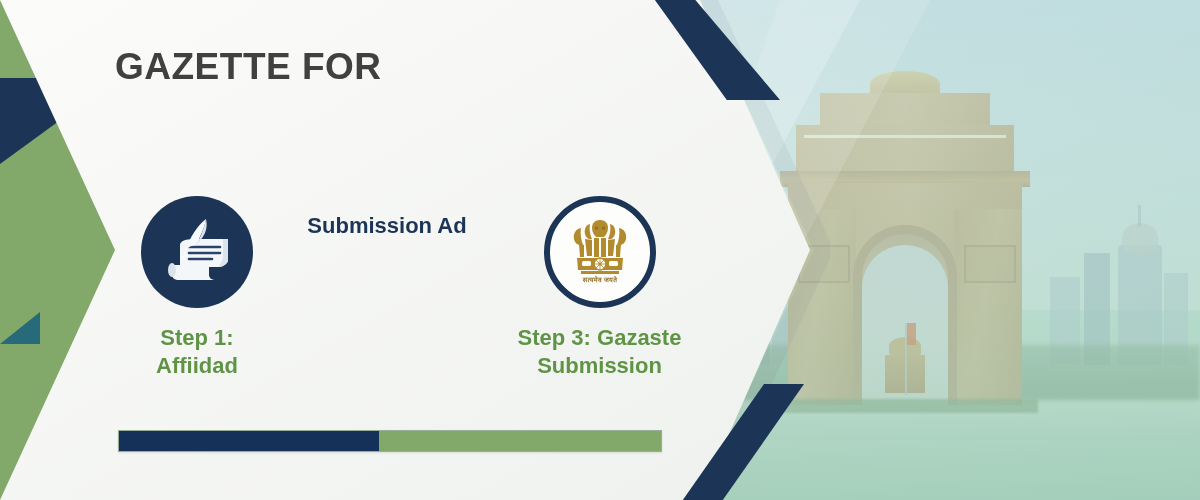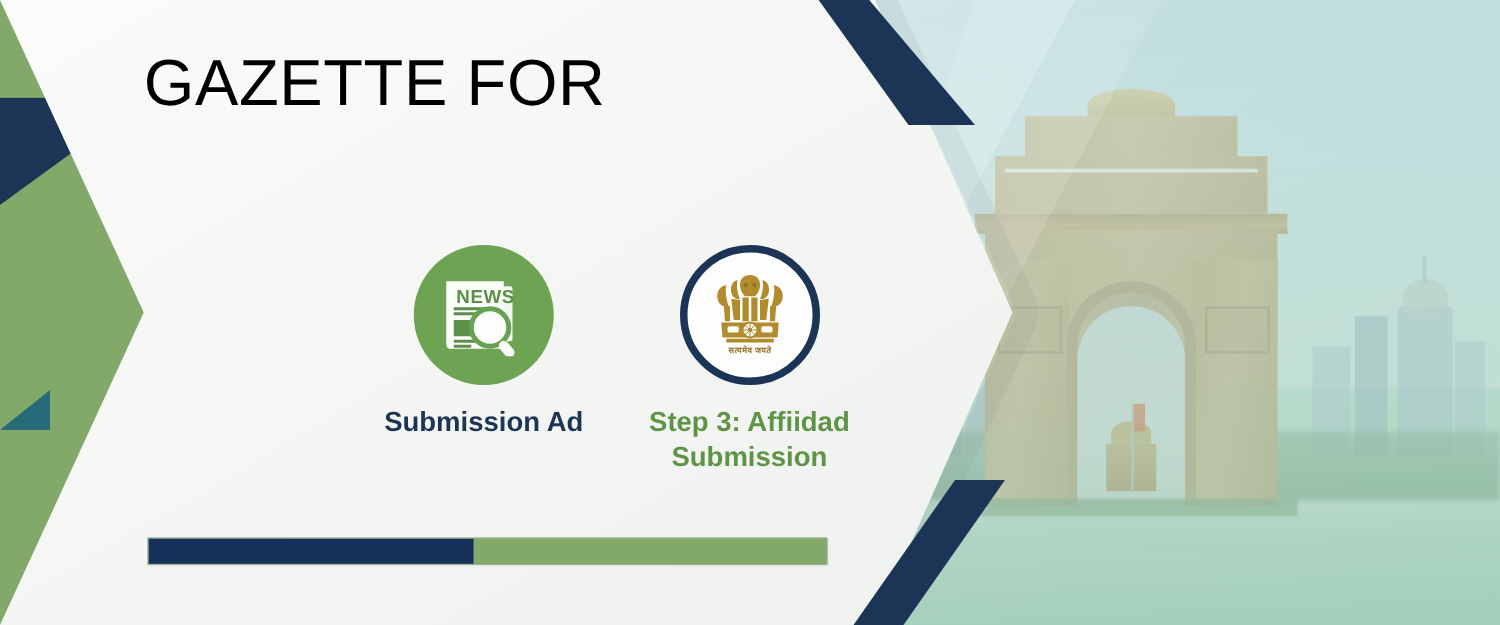--- a/index.html
+++ b/index.html
@@ -206,23 +206,23 @@
     background:#1c3557;
     clip-path:polygon(88px 0,128px 0,44px 100%,4px 100%);
     z-index:4;
   }
 
   
   .content{ position:absolute; inset:0; z-index:6; }
 
   .headline{
     position:absolute; left:115px; top:40px;
-    font-size:52px; line-height:54px;
-    font-weight:normal; letter-spacing:.5px;
-    color:#000000;
+    font-size:37px; line-height:54px;
+    font-weight:bold; letter-spacing:.5px;
+    color:#404040;
     text-transform:uppercase;
   }
   .headline .line{ display:block; white-space:nowrap; }
 
   .steps{
     position:absolute; left:112px; top:196px;
     width:600px; height:200px;
   }
   .step{
     position:absolute; top:0; text-align:center;
@@ -320,43 +320,46 @@
   <div class="navy-stripe-bottom"></div>
 
   <div class="content">
 
     <div class="headline">
       <span class="line">GAZETTE FOR</span>
     </div>
 
     <div class="steps">
 
-
-      <div class="step step-2">
-        <div class="circle green">
+      <div class="step step-1">
+        <div class="circle navy">
           <span>
-            <svg width="76" height="70" viewBox="0 0 76 70" aria-hidden="true">
-              <rect x="52" y="14" width="9" height="44" rx="2" fill="#f1f6ee"></rect>
-              <path d="M8 10 L54 10 L54 62 C54 63 53 64 52 64 L11 64 C9 64 8 62 8 60 Z" fill="#fbfdf9"></path>
-              <text x="16" y="27" font-family="'Liberation Sans',sans-serif" font-size="15" font-weight="bold" fill="#5c8f49" letter-spacing="0.5">NEWS</text>
-              <g stroke="#5c8f49" stroke-width="2.4">
-                <line x1="14" y1="32" x2="48" y2="32"></line>
-                <line x1="14" y1="36" x2="48" y2="36"></line>
+            <svg width="74" height="70" viewBox="0 0 74 70" aria-hidden="true">
+              <path d="M20 30 L20 52 L58 52 C62 52 66 50 68 46 L68 24 L34 24 C26 24 20 26 20 30 Z" fill="#f4f7fa"></path>
+              <path d="M68 24 L68 46 C66 50 62 52 58 52 C62 48 63 44 63 40 L63 24 Z" fill="#dbe4ec"></path>
+              <g stroke="#2a4369" stroke-width="2.6" stroke-linecap="round">
+                <line x1="29" y1="32" x2="60" y2="32"></line>
+                <line x1="29" y1="38" x2="60" y2="38"></line>
+                <line x1="29" y1="44" x2="52" y2="44"></line>
               </g>
-              <rect x="14" y="41" width="18" height="13" fill="#5c8f49"></rect>
-              <g stroke="#5c8f49" stroke-width="2.4">
-                <line x1="14" y1="58" x2="32" y2="58"></line>
-                <line x1="14" y1="62" x2="28" y2="62"></line>
-              </g>
-              <circle cx="43" cy="47" r="15" fill="#fbfdf9" stroke="#68a154" stroke-width="4"></circle>
-              <circle cx="43" cy="47" r="11" fill="#fdfefb"></circle>
-              <rect x="52" y="57" width="8" height="15" rx="4" fill="#fbfdf9" transform="rotate(-40 56 64)"></rect>
+              <path d="M12 50 L12 60 C12 63 15 65 19 65 L56 65 C52 65 49 63 49 60 L49 50 Z" fill="#f4f7fa"></path>
+              <ellipse cx="12" cy="55" rx="4" ry="7" fill="#dbe4ec"></ellipse>
+              <path d="M46 4 C38 10 30 22 25 36 C28 32 32 30 36 30 C40 22 45 12 46 4 Z" fill="#f7fafc"></path>
+              <path d="M46 4 C44 14 40 24 35 31 C38 28 42 24 45 18 C47 13 47 8 46 4 Z" fill="#dbe4ec"></path>
+              <path d="M25 36 L20 46 L28 41 Z" fill="#f7fafc"></path>
             </svg>
           </span>
         </div>
+        <div class="step-label">
+          <div class="lbl-green">Step 1:</div>
+          <div class="lbl-green">Affiidad</div>
+        </div>
+      </div>
+
+      <div class="step step-2">
         <div class="step-label">
           <div class="lbl-navy">Submission Ad</div>
         </div>
       </div>
 
       <div class="step step-3">
         <div class="circle ring">
           <span>
             <svg width="70" height="76" viewBox="0 0 70 76" aria-hidden="true">
               <g fill="#b28b2e">
@@ -392,21 +395,21 @@
               </g>
               <g fill="#fdfcf7">
                 <rect x="17" y="49" width="9" height="5" rx="1.5"></rect>
                 <rect x="44" y="49" width="9" height="5" rx="1.5"></rect>
               </g>
               <text x="35" y="70" text-anchor="middle" font-family="'Liberation Sans',sans-serif" font-size="6.5" font-weight="bold" fill="#8f6e20" letter-spacing="0.3">सत्यमेव जयते</text>
             </svg>
           </span>
         </div>
         <div class="step-label">
-          <div class="lbl-green">Step 3: Affiidad</div>
+          <div class="lbl-green">Step 3: Gazaste</div>
           <div class="lbl-green">Submission</div>
         </div>
       </div>
 
     </div>
 
     <div class="progress">
       <div class="fill-navy" style="width: 48%;"></div>
       <div class="fill-green"></div>
     </div>

